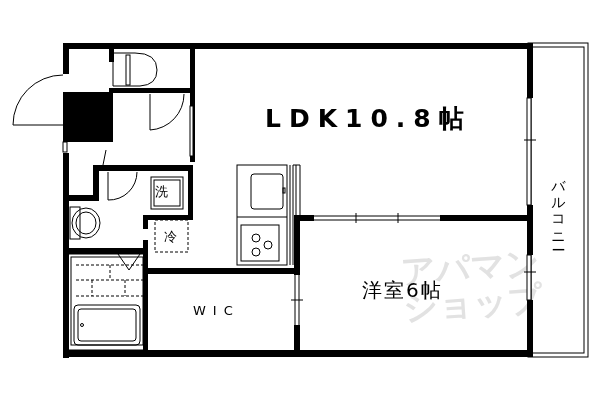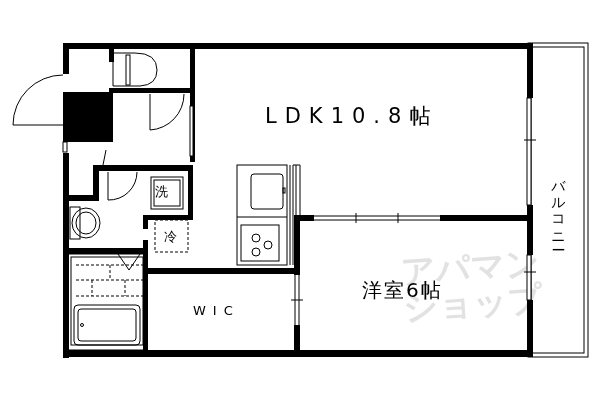--- a/index.html
+++ b/index.html
@@ -1,19 +1,19 @@
 <!DOCTYPE html>
 <html><head>
 <meta charset="utf-8">
 <style>
   html, body { margin: 0; padding: 0; background: #ffffff; }
   body { width: 600px; height: 400px; position: relative; overflow: hidden; font-family: "DejaVu Sans", sans-serif; }
   #plan { position: absolute; left: 0; top: 0; width: 600px; height: 400px; }
   .lbl { position: absolute; color: #000; white-space: nowrap; line-height: 1; }
-  .ldk { left: 265px; top: 106px; font-size: 21px; letter-spacing: 8px; }
+  .ldk { left: 265px; top: 106px; font-size: 25px; letter-spacing: 8px; font-weight: bold; }
   .yoshitsu { left: 362px; top: 280px; font-size: 20px; letter-spacing: 2px; }
   .wic { left: 193px; top: 304px; font-size: 13px; letter-spacing: 7px; }
   .balcony { left: 552px; top: 170px; font-size: 14px; writing-mode: vertical-rl; letter-spacing: 2px; }
   .wash { left: 155px; top: 185px; font-size: 13px; }
   .fridge { left: 164px; top: 230px; font-size: 13px; }
   .wm { position: absolute; left: 402px; top: 250px; color: #e2e2e2; font-weight: bold; font-size: 34px; line-height: 1.05; transform: rotate(-4deg); z-index: 0; }
 </style>
 </head>
 <body>
 

